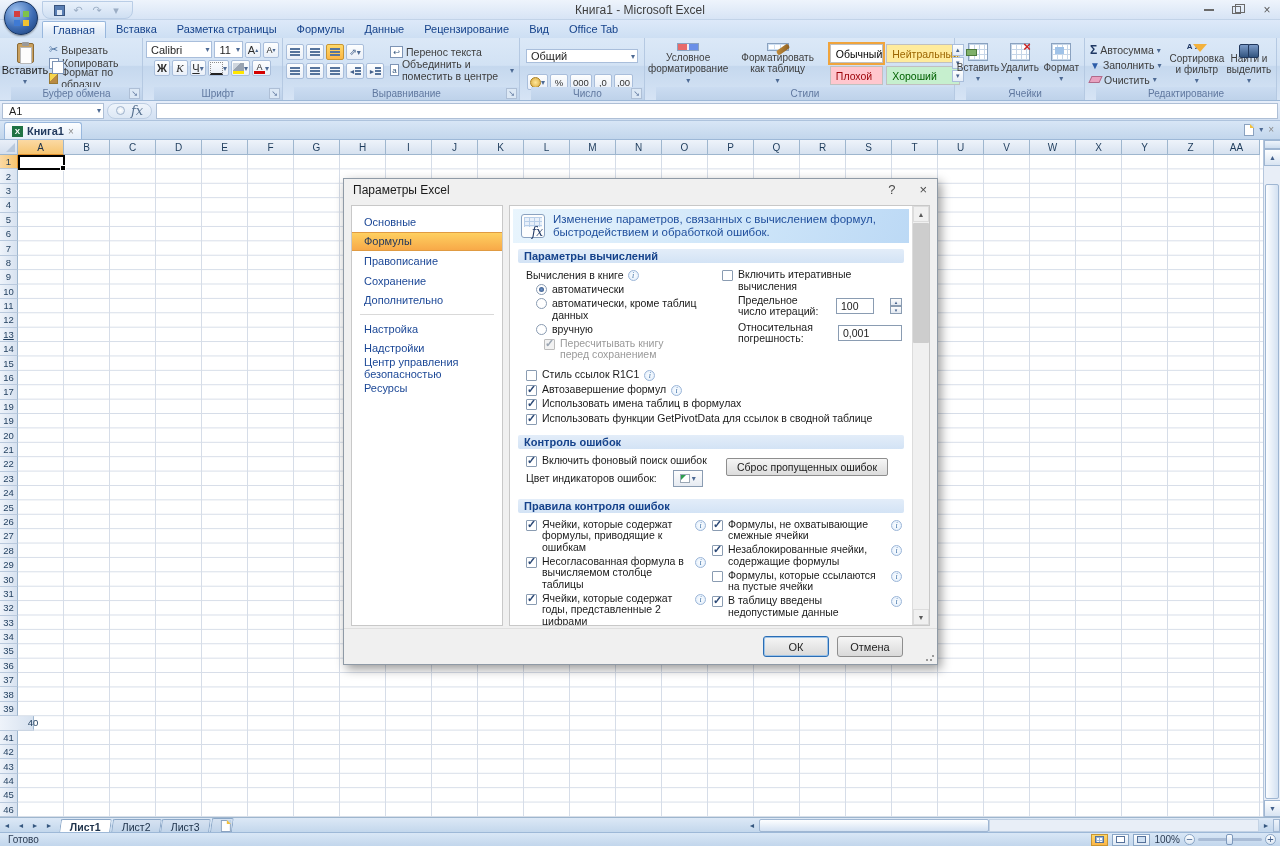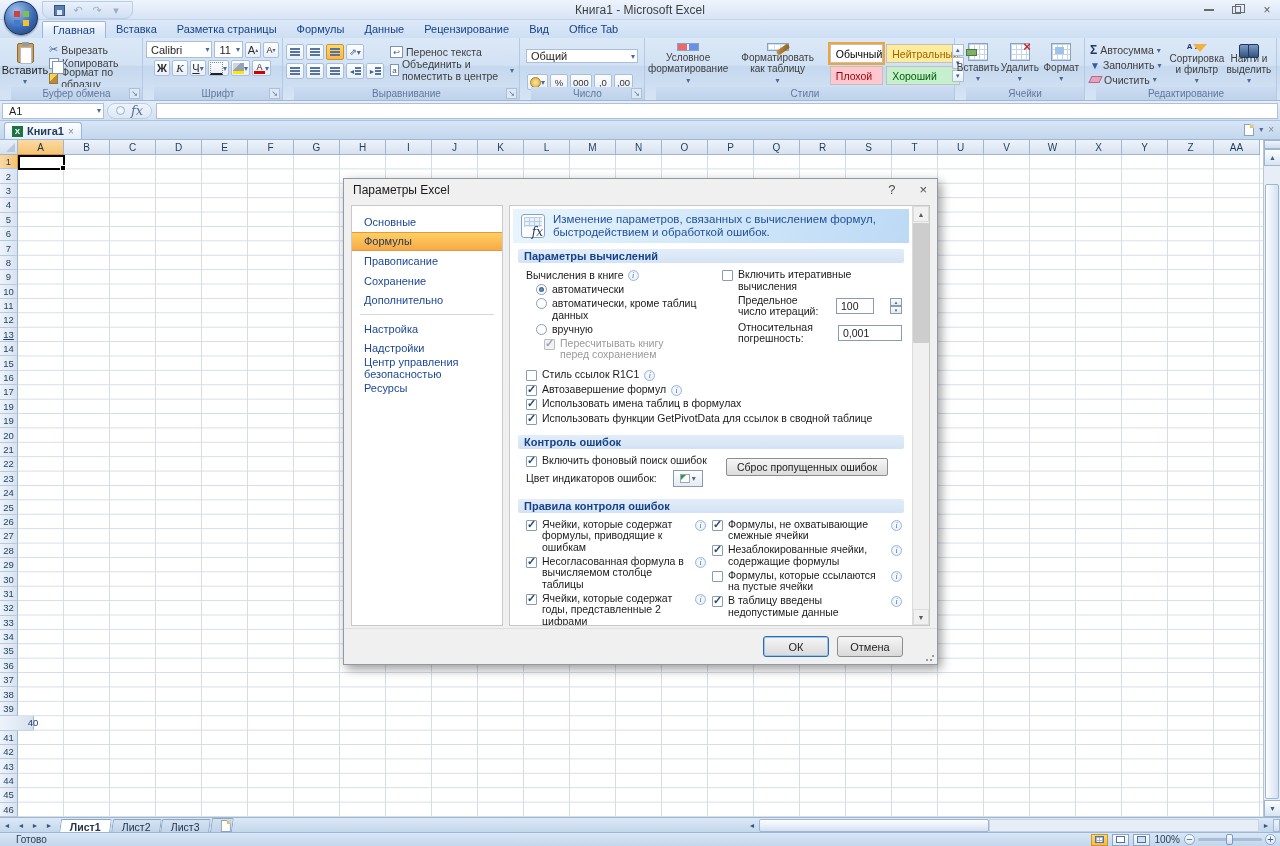--- a/index.html
+++ b/index.html
@@ -221,21 +221,21 @@
   #instab { width:22px; }
   #hscroll { margin-left:auto; display:flex; align-items:center; height:15px; }
   #hthumb { width:230px; height:13px; background:linear-gradient(#fdfeff,#d3e1f2); border:1px solid #9fb6d2; border-radius:2px; }
   #htrack { width:270px; height:13px; background:#e8eef7; border:1px solid #c3d2e4; display:flex; }
   #hsplit { width:7px; height:13px; background:linear-gradient(#eef4fb,#cfdeef); border:1px solid #9fb6d2; }
 
   
   #statusbar { position:absolute; left:0; right:0; bottom:0; height:14px;
     background:linear-gradient(#d9e7f6,#c2d6ec); border-top:1px solid #9db8d7; display:flex; align-items:center;
     font-size:10px; color:#2b3b52; }
-  #ready { padding-left:16px; }
+  #ready { padding-left:8px; }
   #sbright { margin-left:auto; display:flex; align-items:center; gap:4px; padding-right:4px; }
   .viewb { width:17px; height:12px; border:1px solid #8aa6c6; background:linear-gradient(#fdfeff,#dde8f4);
     display:flex; align-items:center; justify-content:center; }
   .viewb.active { background:linear-gradient(#ffd968,#fcb647); border-color:#c79533; }
   .vic { width:9px; height:7px; border:1px solid #55719a; background:#fff; }
   .vic.grid { background:linear-gradient(#9db6d6 1px,transparent 1px),linear-gradient(90deg,#9db6d6 1px,transparent 1px),#fff; background-size:3px 3px; }
   #zoomslider { display:flex; align-items:center; gap:3px; }
   #ztrack { width:64px; height:3px; background:#a9bcd6; border-radius:2px; position:relative; }
   #zthumb { position:absolute; left:28px; top:-4px; width:7px; height:11px; background:linear-gradient(#fdfeff,#cfdff2);
     border:1px solid #7d98bb; border-radius:2px; }

